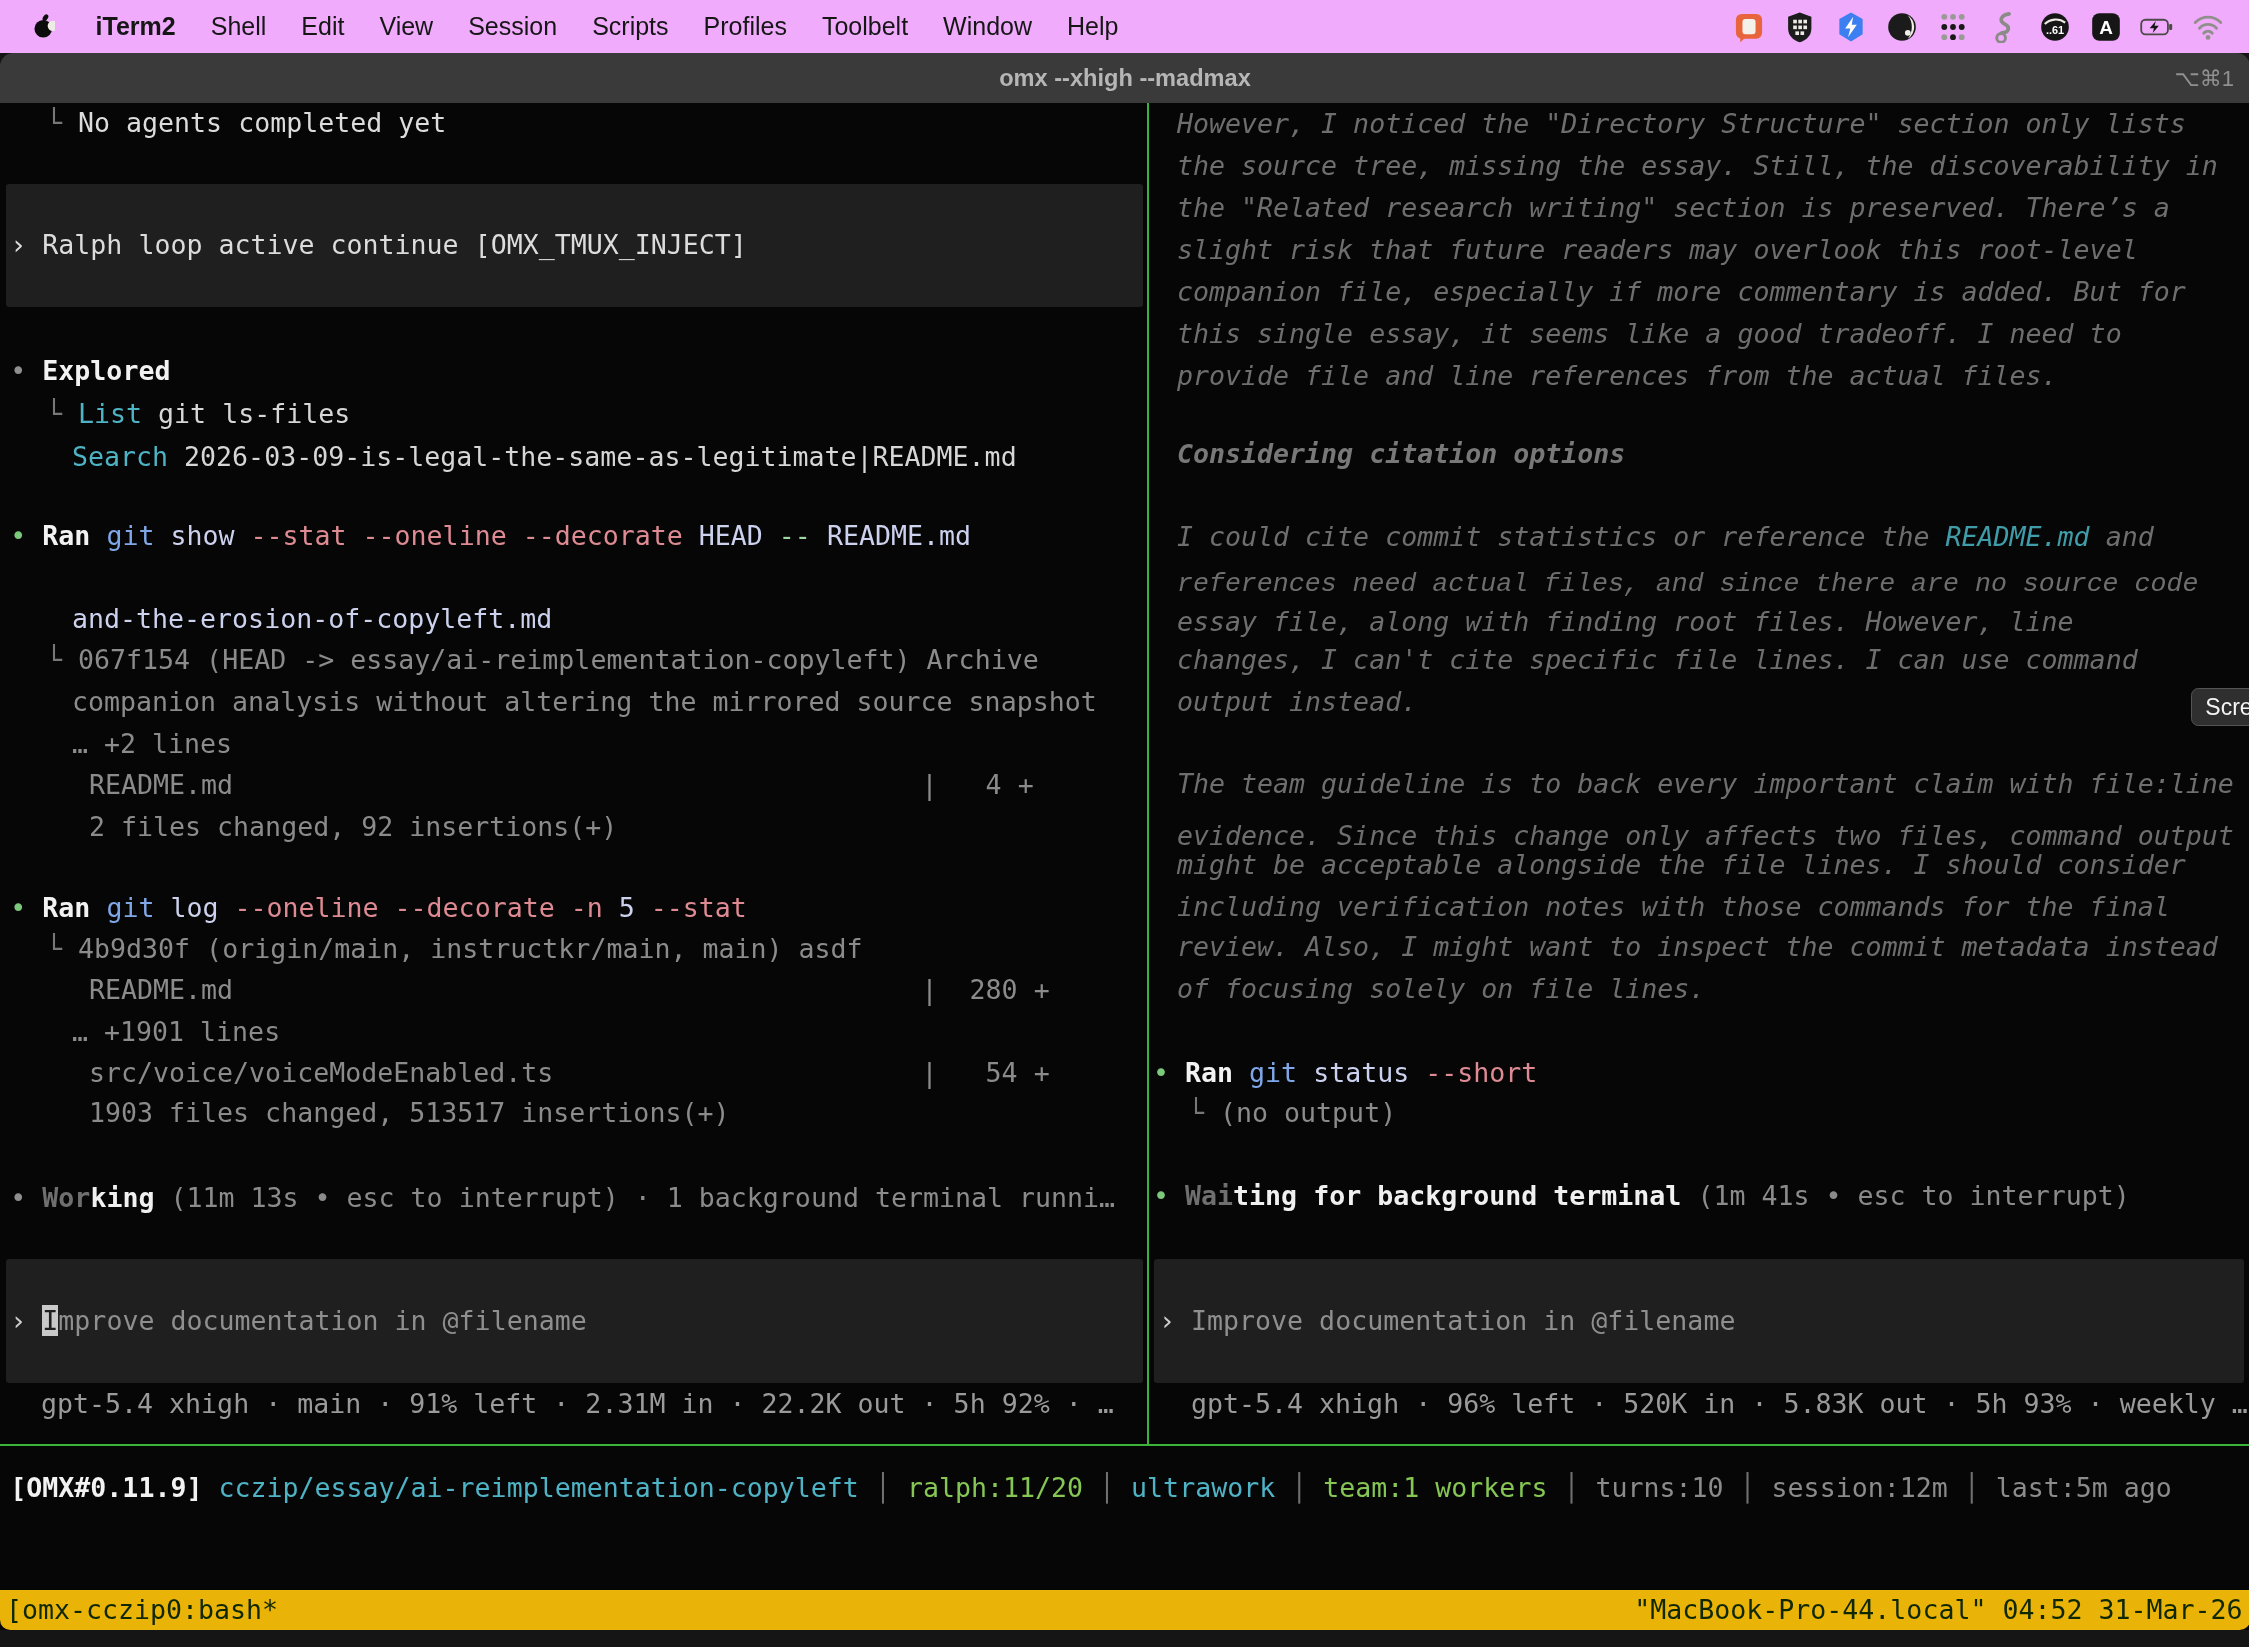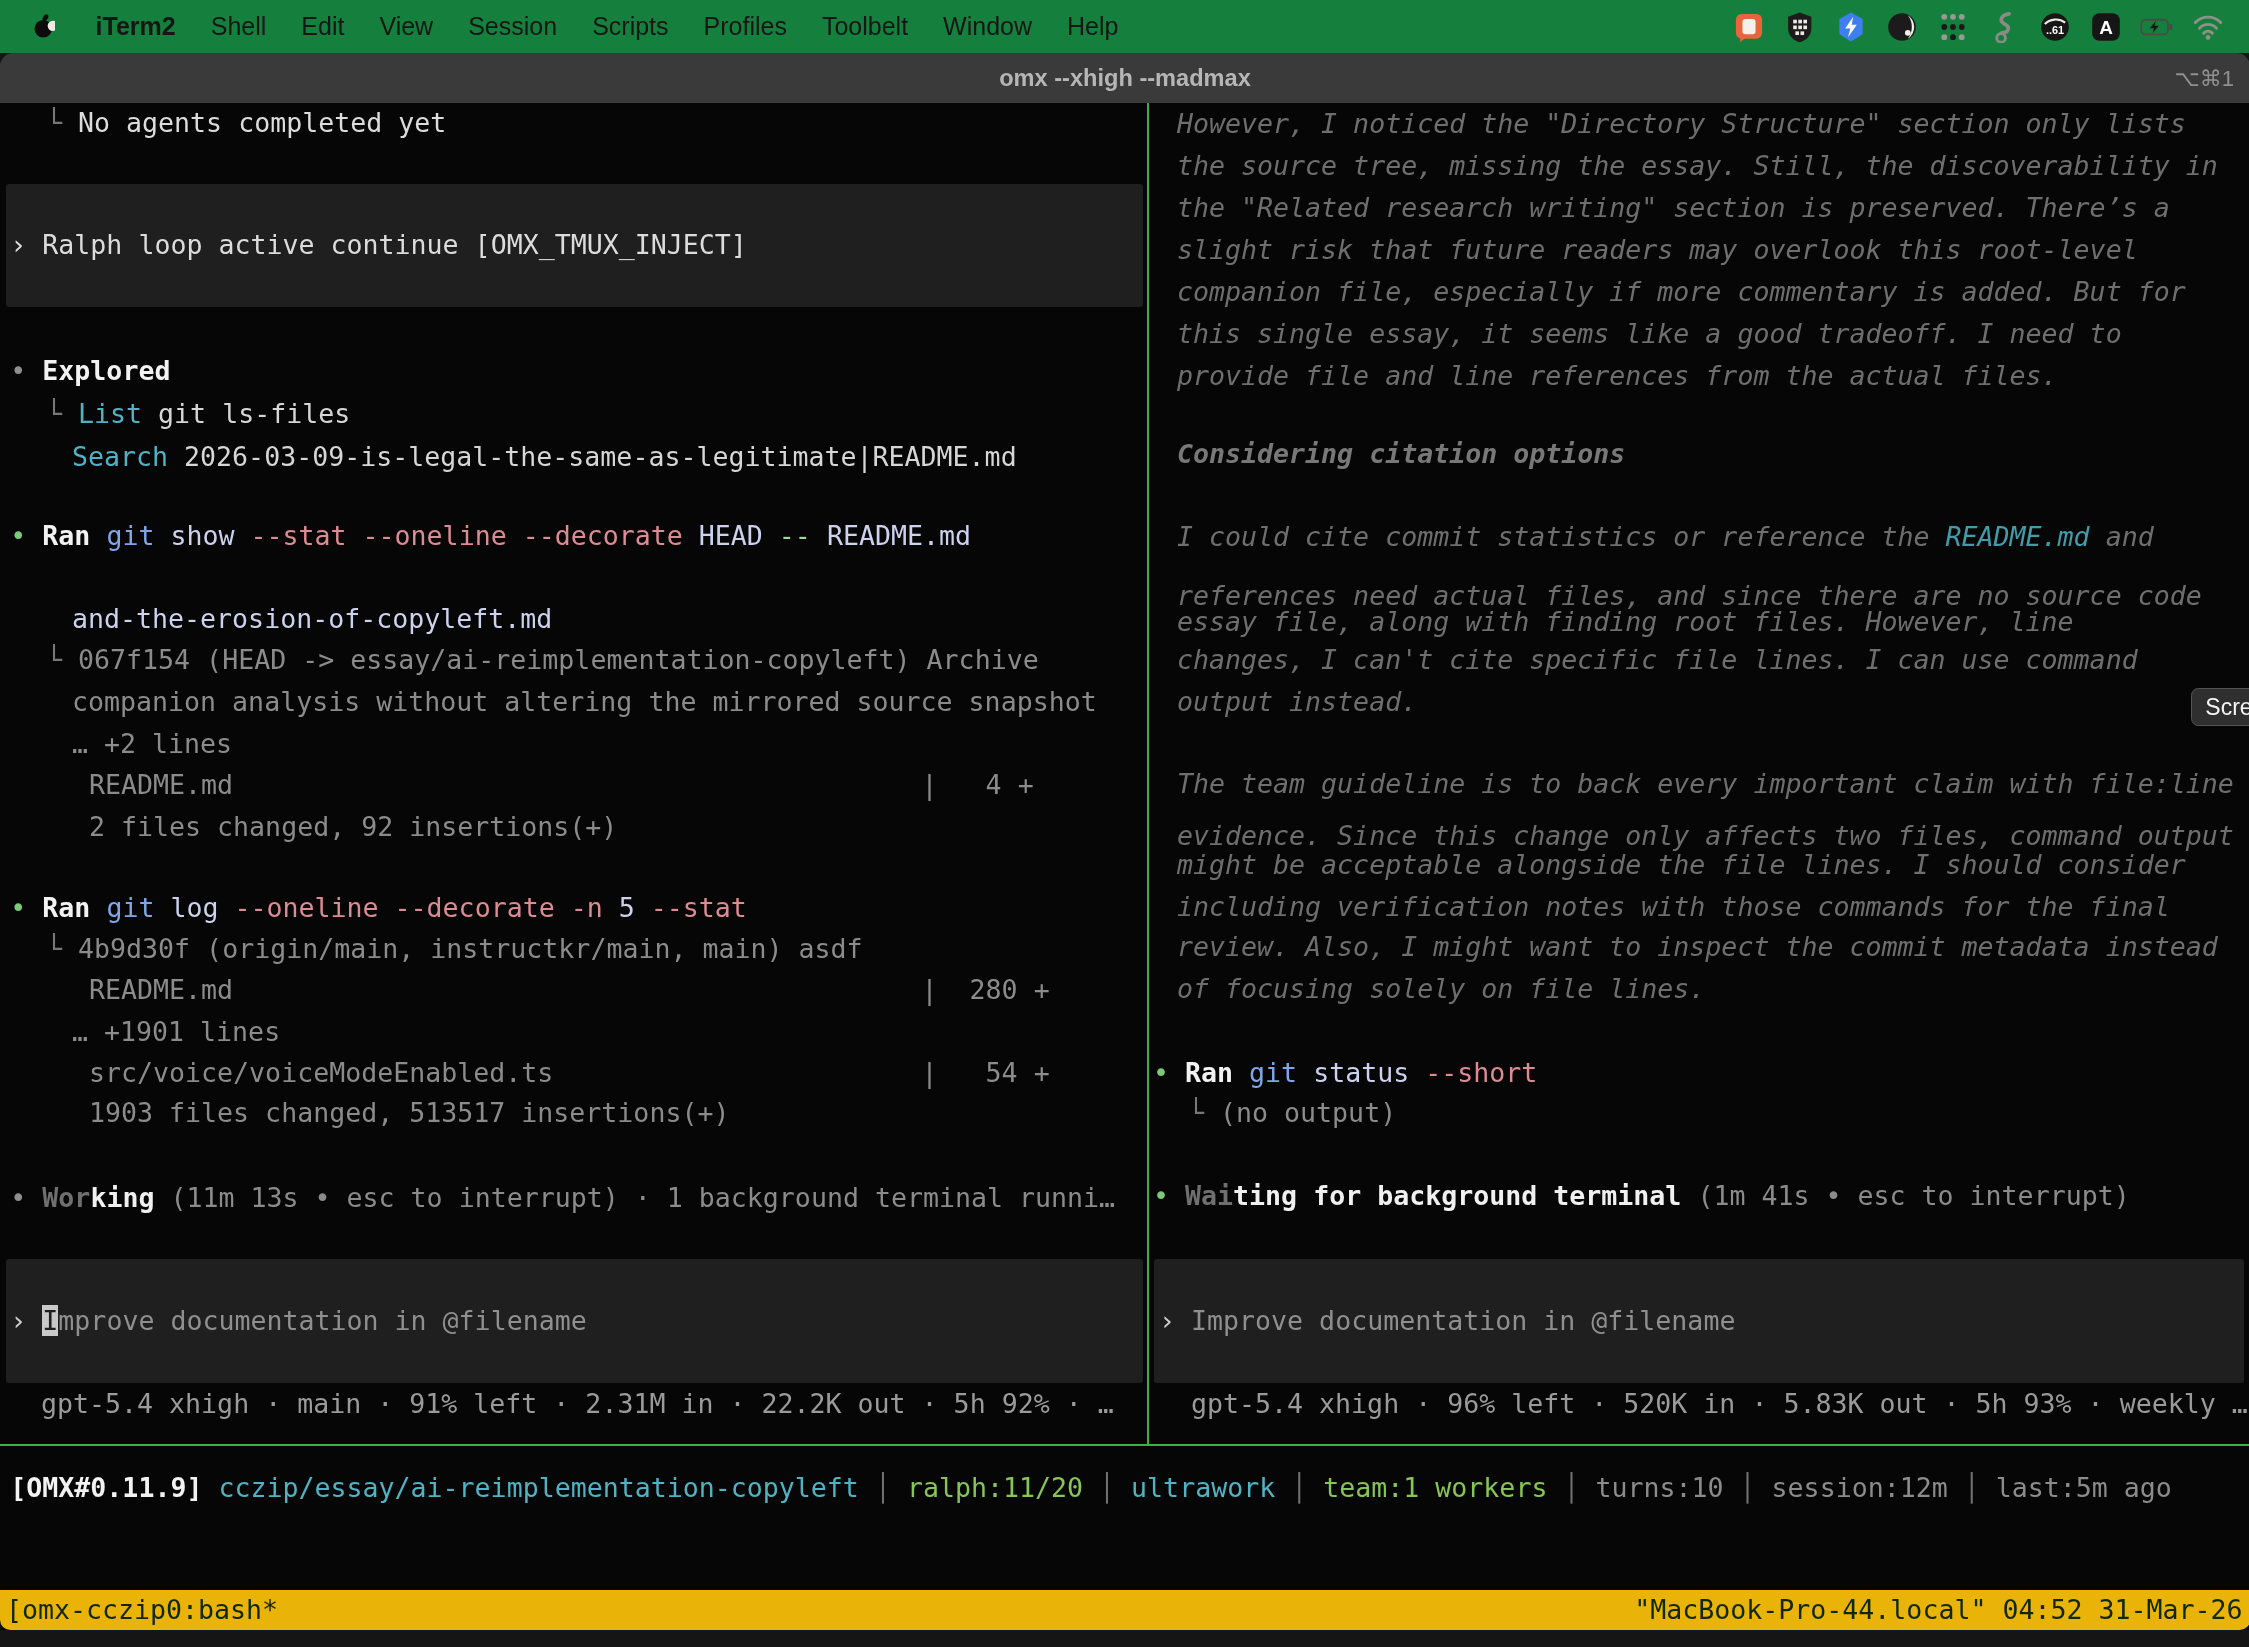--- a/index.html
+++ b/index.html
@@ -5,21 +5,21 @@
   * { margin:0; padding:0; box-sizing:border-box; }
   body { background:#151515; }
   .screen {
     position:relative; width:2250px; height:1648px;
     background:#151515; overflow:hidden;
     font-family:"DejaVu Sans Mono", monospace;
   }
   
   .menubar {
     position:absolute; top:0; left:0; width:100%; height:53px;
-    background:#15803d; display:flex; align-items:center;
+    background:#f0abfc; display:flex; align-items:center;
     font-family:"Liberation Sans", sans-serif; font-size:25px; color:#161616;
   }
   .menu-left { display:flex; align-items:center; gap:35px; padding-left:26.6px; }
   .menu-item { white-space:nowrap; }
   .menu-item.app { font-weight:bold; }
   .menu-right { margin-left:auto; display:flex; align-items:center; gap:17px; padding-right:25px; }
   .mi { width:34px; height:34px; display:flex; align-items:center; justify-content:center; }
   
   .titlebar {
     position:absolute; top:53px; left:0; width:100%; height:50px;
@@ -255,21 +255,21 @@
   <div class="line dimi" style="left:1177px; top:187px;">the "Related research writing" section is preserved. There’s a</div>
   <div class="line dimi" style="left:1177px; top:229px;">slight risk that future readers may overlook this root-level</div>
   <div class="line dimi" style="left:1177px; top:271px;">companion file, especially if more commentary is added. But for</div>
   <div class="line dimi" style="left:1177px; top:313px;">this single essay, it seems like a good tradeoff. I need to</div>
   <div class="line dimi" style="left:1177px; top:355px;">provide file and line references from the actual files.</div>
 
   <div class="line dimib" style="left:1177px; top:433px;">Considering citation options</div>
 
   <div class="line" style="left:1177px; top:516px;"><span class="tk-italic-dim">I could cite commit statistics or reference the </span><span class="tk-italic-teal">README.md</span><span class="tk-italic-dim"> and</span></div>
   <div class="line dimi" style="left:1177px; top:557px;margin-top:44px;">essay file, along with finding root files. However, line</div>
-  <div class="line dimi" style="left:1177px; top:575px;">references need actual files, and since there are no source code</div>
+  <div class="line dimi" style="left:1177px; top:563px;font-family:Liberation Mono, monospace;">references need actual files, and since there are no source code</div>
   <div class="line dimi" style="left:1177px; top:639px;">changes, I can't cite specific file lines. I can use command</div>
   <div class="line dimi" style="left:1177px; top:681px;">output instead.</div>
 
   <div class="line dimi" style="left:1177px; top:763px;">The team guideline is to back every important claim with file:line</div>
   <div class="line dimi" style="left:1177px; top:804px;margin-top:11px;">evidence. Since this change only affects two files, command output</div>
   <div class="line dimi" style="left:1177px; top:844px;">might be acceptable alongside the file lines. I should consider</div>
   <div class="line dimi" style="left:1177px; top:886px;">including verification notes with those commands for the final</div>
   <div class="line dimi" style="left:1177px; top:926px;">review. Also, I might want to inspect the commit metadata instead</div>
   <div class="line dimi" style="left:1177px; top:968px;">of focusing solely on file lines.</div>
 

